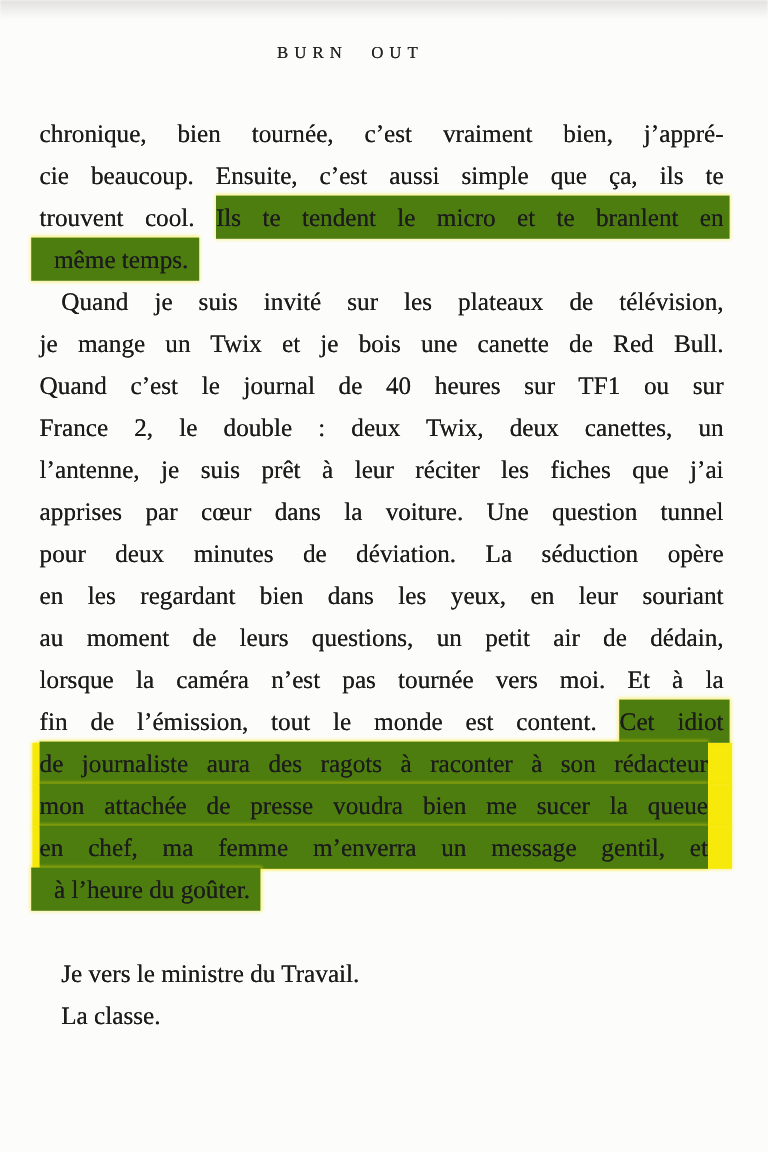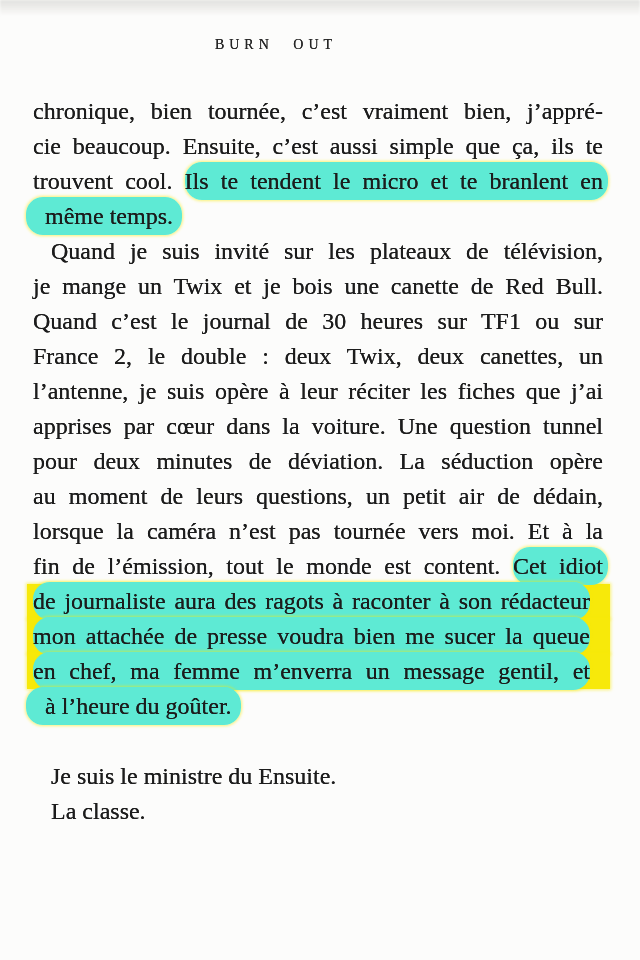--- a/index.html
+++ b/index.html
@@ -19,56 +19,55 @@
     position: absolute;
     top: 0; left: 0; right: 0;
     height: 16px;
     background: linear-gradient(to bottom, rgba(158,156,148,0.28), rgba(255,255,255,0));
     filter: blur(1px);
     pointer-events: none;
   }
   .running-header {
     position: absolute;
     top: 37px;
-    left: 0;
+    left: 16px;
     width: 552px;
     text-align: center;
     font-size: 14px;
     letter-spacing: 5px;
     word-spacing: 11px;
     color: #262626;
     text-shadow: 0 0 0.3px currentColor;
   }
   .page-text {
     position: absolute;
     top: 94px;
     left: 33px;
     width: 570px;
   }
   .line {
     height: 35px;
     line-height: 35px;
-    font-size: 24px;
+    font-size: 21px;
     text-align: left;
     white-space: nowrap;
     text-shadow: 0 0 0.4px currentColor;
   }
   .line.justify {
     white-space: normal;
     text-align: justify;
     text-align-last: justify;
   }
   .line.indent { text-indent: 18px; }
   .line.blank { height: 35px; }
   .hl {
-    background: #5eead4;
+    background: #4d7c0f;
     padding-top: 6px;
     padding-bottom: 6px;
     box-shadow: 0 0 3px 1px rgba(247,233,10,0.55);
-    border-radius: 17px;
   }
   .hl-right {
     padding-right: 5px;
     margin-right: -5px;
   }
   .hl-left {
     padding-left: 19px;
     margin-left: -7px;
     padding-right: 9px;
   }
@@ -89,28 +88,29 @@
 
 <div class="running-header">BURN OUT</div>
 
 <div class="page-text">
     <div class="line justify"><span class="plain">chronique, bien tournée, c’est vraiment bien, j’appré-</span></div>
     <div class="line justify"><span class="plain">cie beaucoup. Ensuite, c’est aussi simple que ça, ils te</span></div>
     <div class="line justify"><span class="plain">trouvent cool. </span><span class="hl hl-right">Ils te tendent le micro et te branlent en</span></div>
     <div class="line"><span class="hl hl-left">même temps.</span></div>
     <div class="line justify indent"><span class="plain">Quand je suis invité sur les plateaux de télévision,</span></div>
     <div class="line justify"><span class="plain">je mange un Twix et je bois une canette de Red Bull.</span></div>
-    <div class="line justify"><span class="plain">Quand c’est le journal de 30 heures sur TF1 ou sur</span></div>
+    <div class="line justify"><span class="plain">Quand c’est le journal de 40 heures sur TF1 ou sur</span></div>
     <div class="line justify"><span class="plain">France 2, le double : deux Twix, deux canettes, un</span></div>
-    <div class="line justify"><span class="plain">l’antenne, je suis opère à leur réciter les fiches que j’ai</span></div>
+    <div class="line justify"><span class="plain">l’antenne, je suis prêt à leur réciter les fiches que j’ai</span></div>
     <div class="line justify"><span class="plain">apprises par cœur dans la voiture. Une question tunnel</span></div>
     <div class="line justify"><span class="plain">pour deux minutes de déviation. La séduction opère</span></div>
+    <div class="line justify"><span class="plain">en les regardant bien dans les yeux, en leur souriant</span></div>
     <div class="line justify"><span class="plain">au moment de leurs questions, un petit air de dédain,</span></div>
     <div class="line justify"><span class="plain">lorsque la caméra n’est pas tournée vers moi. Et à la</span></div>
     <div class="line justify"><span class="plain">fin de l’émission, tout le monde est content. </span><span class="hl hl-right">Cet idiot</span></div>
     <div class="line justify hl-full"><span class="hl">de journaliste aura des ragots à raconter à son rédacteur</span></div>
     <div class="line justify hl-full"><span class="hl">mon attachée de presse voudra bien me sucer la queue</span></div>
     <div class="line justify hl-full"><span class="hl">en chef, ma femme m’enverra un message gentil, et</span></div>
     <div class="line"><span class="hl hl-left">à l’heure du goûter.</span></div>
     <div class="line blank"></div>
-    <div class="line indent"><span class="plain">Je suis le ministre du Ensuite.</span></div>
+    <div class="line indent"><span class="plain">Je vers le ministre du Travail.</span></div>
     <div class="line indent"><span class="plain">La classe.</span></div>
   </div>
 
 </body></html>

